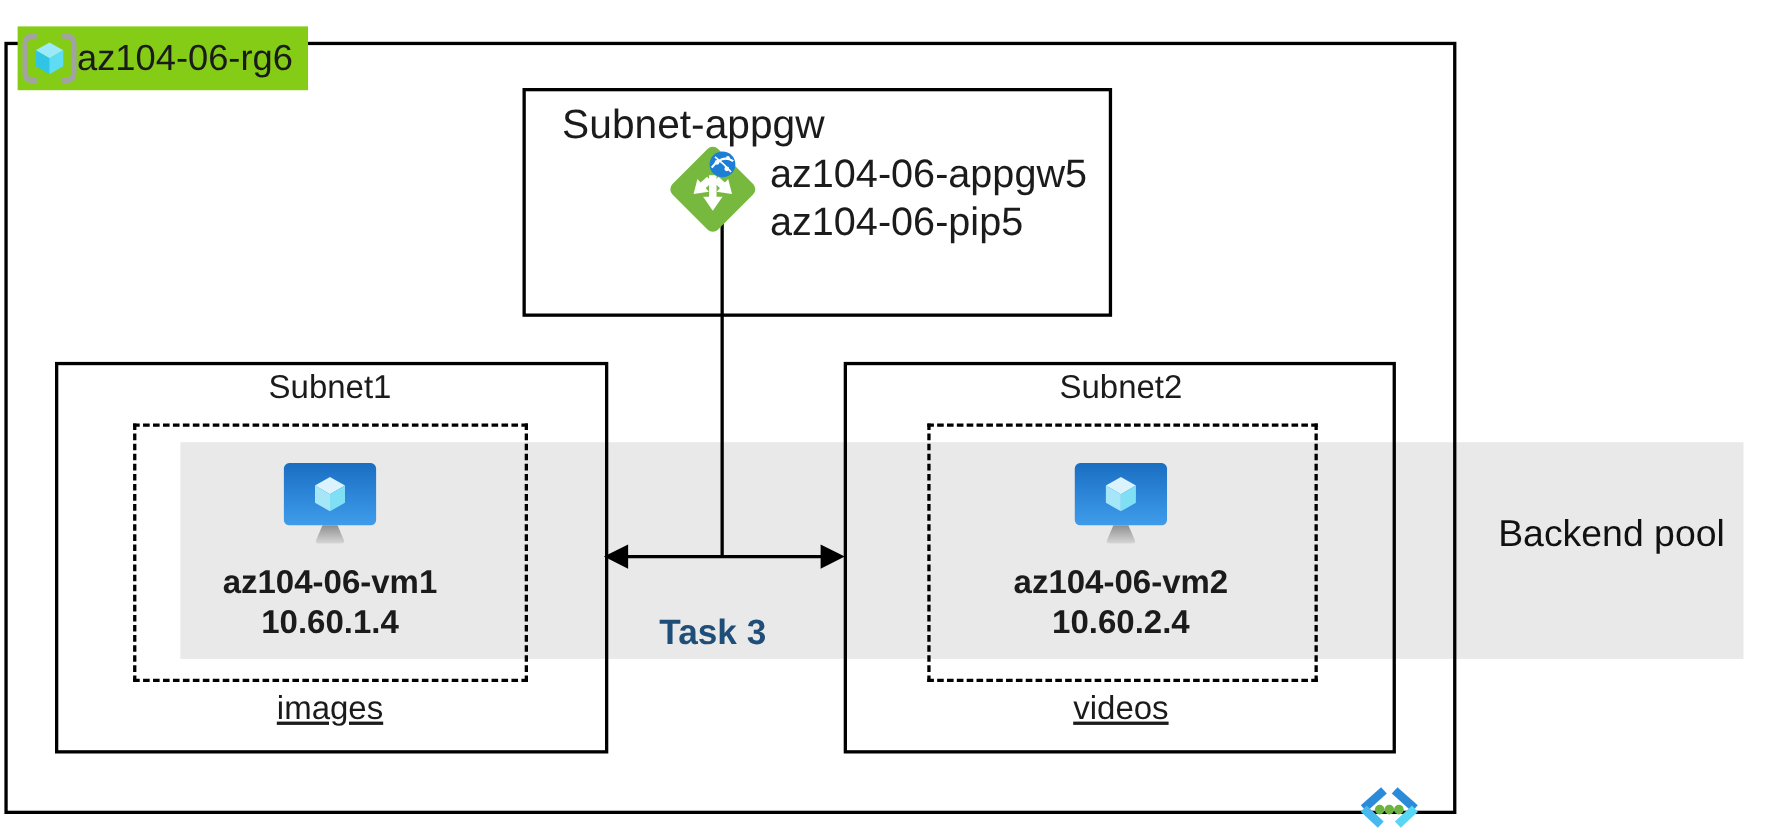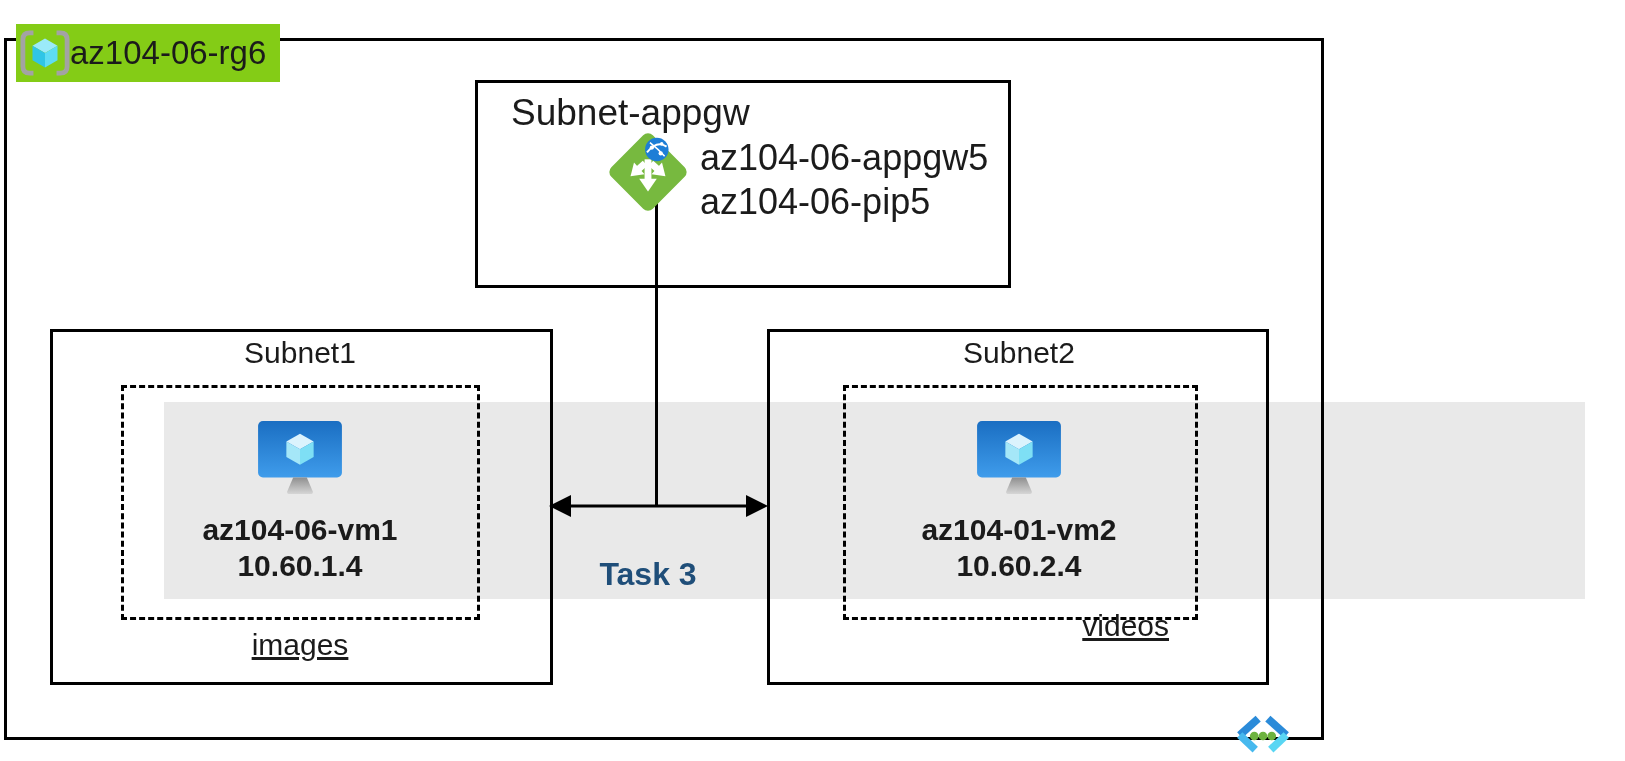--- a/index.html
+++ b/index.html
@@ -94,21 +94,21 @@
   .caption {
     position: absolute;
     width: 300px;
     text-align: center;
     font-size: 30px;
     color: #1b1b1b;
     z-index: 4;
     text-decoration: underline;
   }
   .caption1 { left: 150px; top: 628px; }
-  .caption2 { left: 869px; top: 609px; text-align: right; }
+  .caption2 { left: 869px; top: 628px; }
 
   .appgw-text {
     position: absolute;
     left: 700px; top: 136px;
     font-size: 36px;
     line-height: 44px;
     color: #1b1b1b;
     z-index: 4;
     white-space: nowrap;
   }
@@ -139,20 +139,21 @@
     z-index: 3;
     pointer-events: none;
   }
 </style>
 </head>
 <body>
 
 <div class="canvas">
 
   <div class="band"></div>
+  <div class="band-label">Backend pool</div>
 
   <svg class="connector" viewBox="0 0 1625 761">
     <line x1="656.5" y1="200" x2="656.5" y2="506" stroke="#000000" stroke-width="3"></line>
     <line x1="566" y1="506" x2="751" y2="506" stroke="#000000" stroke-width="3"></line>
     <polygon points="549,506 571,495 571,517" fill="#000000"></polygon>
     <polygon points="768,506 746,495 746,517" fill="#000000"></polygon>
   </svg>
 
   <div class="box rg-box"></div>
   <div class="rg-header">
@@ -234,21 +235,21 @@
           <stop offset="1" stop-color="#D6D6D6"></stop>
       </linearGradient>
     </defs>
     <rect x="1" y="1" width="86" height="58" rx="5" fill="url(#vmScreen2)"></rect>
     <path d="M37,59 L51,59 L57,73 Q58,76 54,76 L34,76 Q30,76 31,73 Z" fill="url(#vmStand2)"></path>
     <polygon points="44,14 58,22 44,30 30,22" fill="#DBF3FD"></polygon>
     <polygon points="30,22 44,30 44,46 30,38" fill="#A5E7F8"></polygon>
     <polygon points="44,30 58,22 58,38 44,46" fill="#7EDFF5"></polygon>
   </svg>
   <div class="vm-text vm2-text">
-    <div>az104-01-vm2</div>
+    <div>az104-06-vm2</div>
     <div>10.60.2.4</div>
   </div>
   <div class="caption caption2">videos</div>
 
   <div class="task-label">Task 3</div>
 
   <svg class="icon vnet-icon" width="64" height="48" viewBox="0 0 66 48">
     <line x1="28" y1="6" x2="9" y2="23" stroke="#2B8BD9" stroke-width="8"></line>
     <line x1="9" y1="23" x2="25" y2="38" stroke="#47B9EE" stroke-width="8"></line>
     <line x1="38" y1="6" x2="57" y2="23" stroke="#2B8BD9" stroke-width="8"></line>

